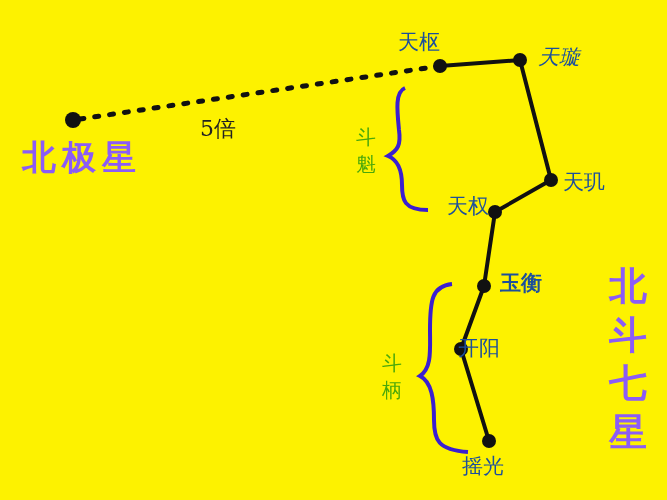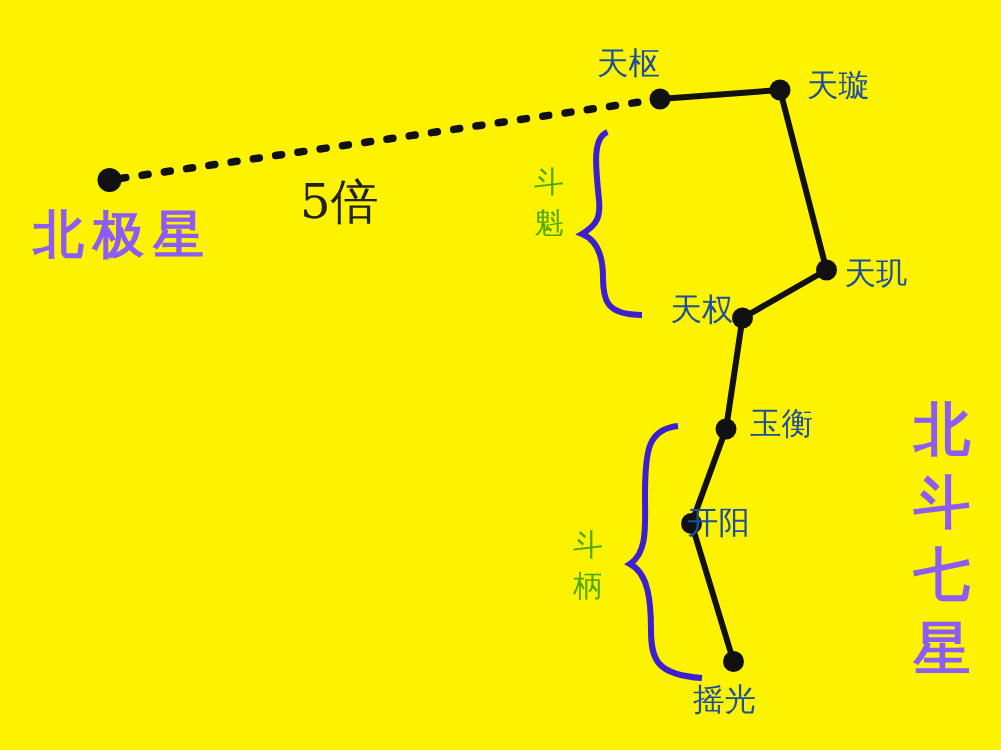--- a/index.html
+++ b/index.html
@@ -4,21 +4,21 @@
   <style>
     html, body { margin: 0; padding: 0; }
     body { width: 667px; height: 500px; background: #fdf200; position: relative; overflow: hidden; font-family: "DejaVu Serif", serif; }
     svg { position: absolute; left: 0; top: 0; }
     .lbl { position: absolute; white-space: nowrap; line-height: 1; }
     .star-name { color: #1c4f9c; font-size: 21px; }
     .group { color: #4aa80a; font-size: 20px; width: 22px; text-align: center; white-space: normal; line-height: 1.35; }
     .red { color: #8b5cf6; font-weight: bold; }
     .title-v { font-size: 38px; width: 44px; white-space: normal; text-align: right; line-height: 1.28; }
     .polaris { font-size: 34px; letter-spacing: 6px; }
-    .ratio { color: #222; font-size: 32px; }
+    .ratio { color: #222; font-size: 22px; }
   </style>
 </head>
 <body>
 
 <svg width="667" height="500" viewBox="0 0 667 500">
 
   <line x1="440" y1="66" x2="73" y2="120" stroke="#111" stroke-width="5" stroke-dasharray="4 11" stroke-linecap="round"></line>
 
   <polyline points="440,66 520,60 551,180 495,212 484,286 461,349 489,441" fill="none" stroke="#111" stroke-width="4" stroke-linejoin="round"></polyline>
 
@@ -32,23 +32,23 @@
   <circle cx="495" cy="212" r="7" fill="#111"></circle>
   <circle cx="484" cy="286" r="7" fill="#111"></circle>
   <circle cx="461" cy="349" r="7" fill="#111"></circle>
   <circle cx="489" cy="441" r="7" fill="#111"></circle>
 </svg>
 
 <div class="lbl red polaris" style="left:22px; top:140px;">北极星</div>
 <div class="lbl ratio" style="left:200px; top:118px;">5倍</div>
 
 <div class="lbl star-name" style="left:398px; top:32px;">天枢</div>
-<div class="lbl star-name" style="left:538px; top:47px;">天璇</div>
+<div class="lbl star-name" style="left:538px; top:47px;font-style:italic;">天璇</div>
 <div class="lbl star-name" style="left:563px; top:172px;">天玑</div>
 <div class="lbl star-name" style="left:447px; top:196px;">天权</div>
-<div class="lbl star-name" style="left:500px; top:272px;">玉衡</div>
+<div class="lbl star-name" style="left:500px; top:272px;font-weight:bold;">玉衡</div>
 <div class="lbl star-name" style="left:458px; top:338px;">开阳</div>
 <div class="lbl star-name" style="left:462px; top:456px;">摇光</div>
 
-<div class="lbl group" style="left:355px; top:108px;">斗魁</div>
+<div class="lbl group" style="left:355px; top:124px;">斗魁</div>
 <div class="lbl group" style="left:381px; top:350px;">斗柄</div>
 
 <div class="lbl red title-v" style="left:603px; top:262px;">北斗七星</div>
 
 </body></html>

